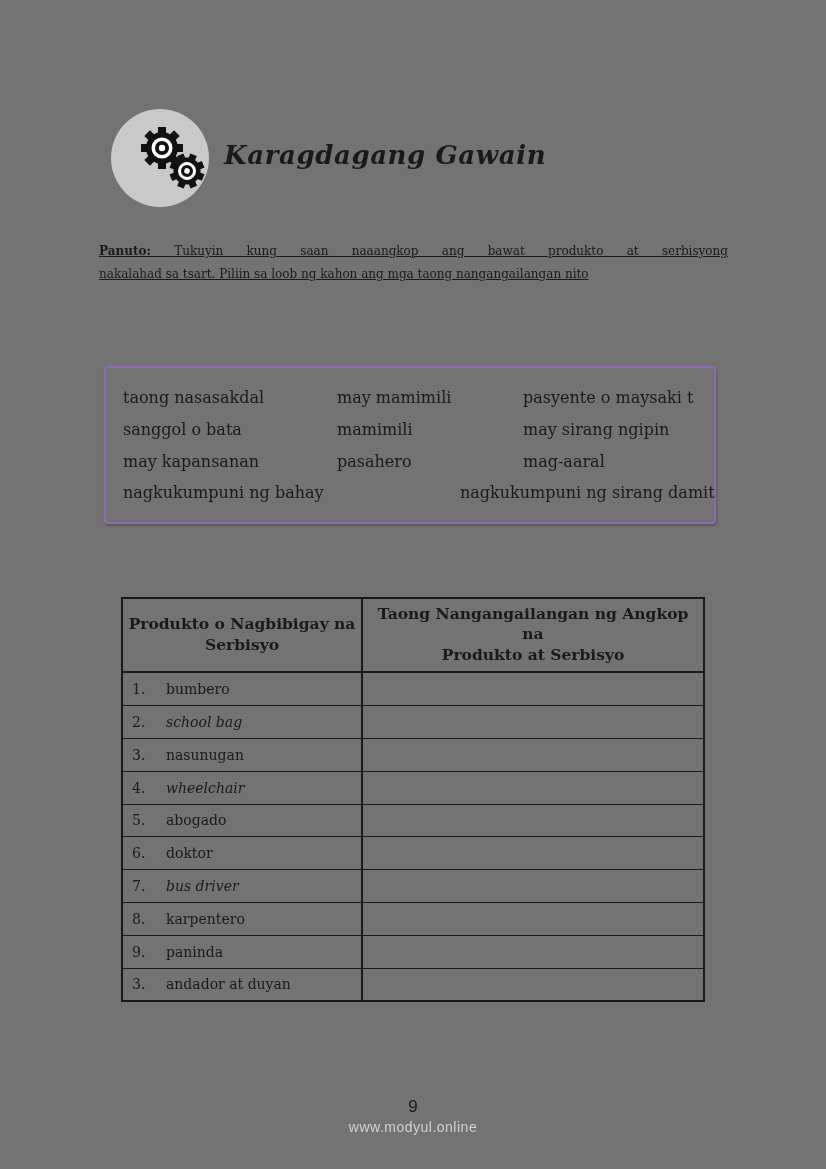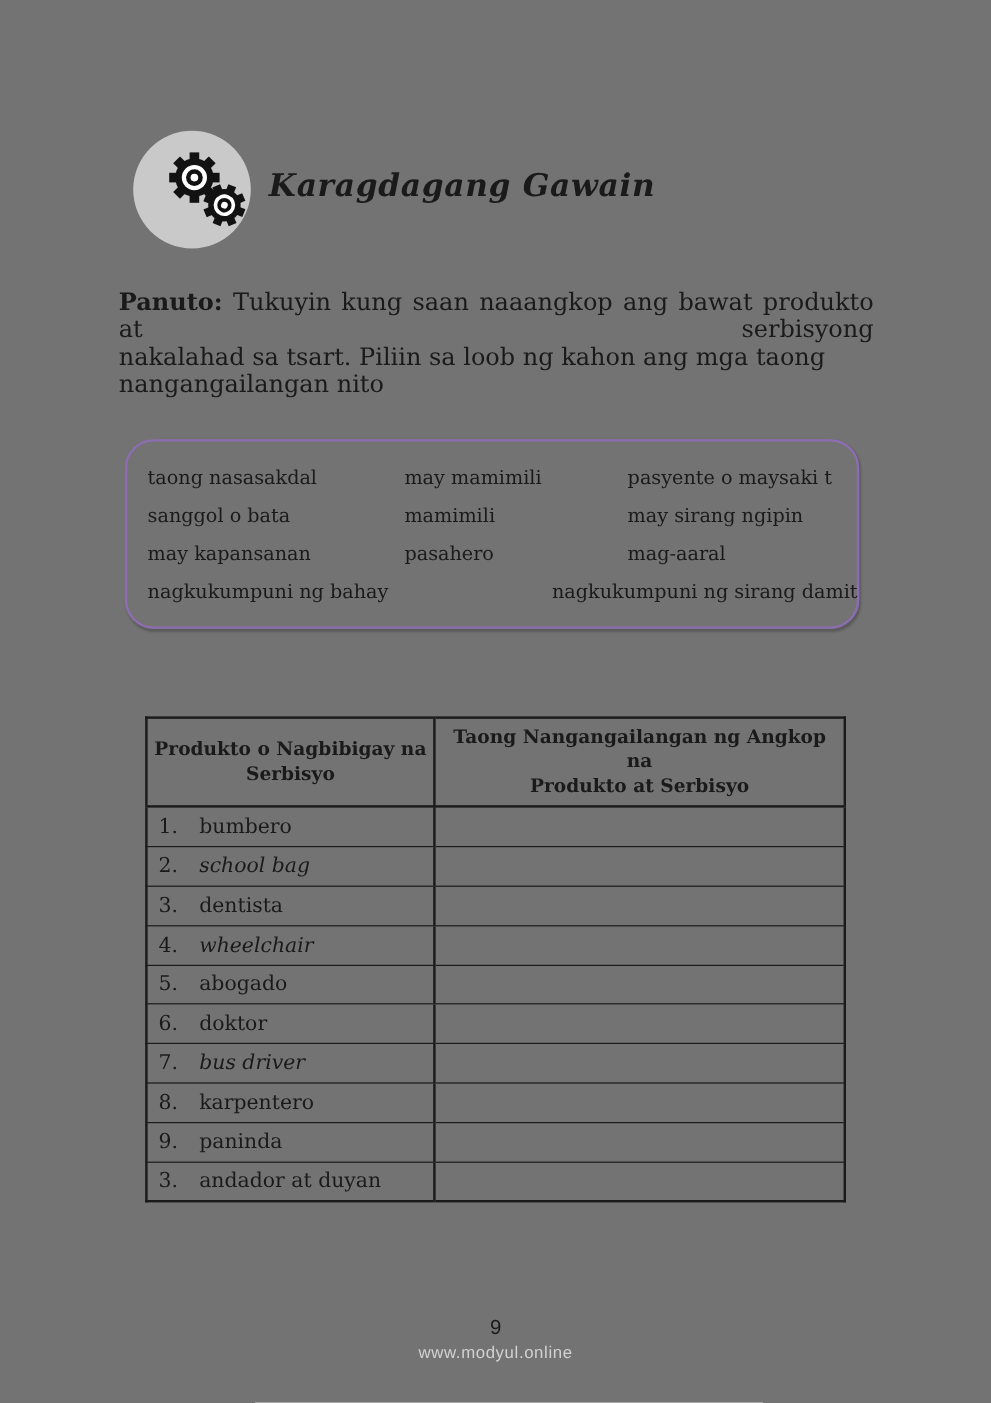--- a/index.html
+++ b/index.html
@@ -17,29 +17,29 @@
   .icon-circle svg { position:absolute; left:0; top:0; }
   .activity-title {
     position:absolute; left:224px; top:140px; margin:0;
     font-size:26px; font-weight:bold; font-style:italic;
     letter-spacing:0.6px; white-space:nowrap;
   }
 
   
   .instructions {
     position:absolute; left:99px; top:240px; width:629px;
-    font-size:20px; line-height:23px;
+    font-size:12px; line-height:23px;text-decoration:underline;
   }
   .ins-line1 { text-align:justify; text-align-last:justify; }
   .ins-label { font-weight:bold; }
 
   
   .word-bank {
     position:absolute; left:104px; top:366px; width:612px; height:158px;
-    border:2px solid #8c6db2; border-radius:24px; box-sizing:border-box;
+    border:2px solid #8c6db2; border-radius:4px; box-sizing:border-box;
     box-shadow:1px 2px 2px rgba(0,0,0,0.22);
     font-size:16px;
   }
   .wb-item { position:absolute; white-space:nowrap; }
   .r1 { top:20px; } .r2 { top:52px; } .r3 { top:84px; } .r4 { top:115px; }
   .c1 { left:17px; } .c2 { left:231px; } .c3 { left:417px; } .c2b { left:354px; }
 
   
   .answer-table {
     position:absolute; left:121px; top:597px; width:584px;
@@ -47,21 +47,21 @@
     border:2px solid #1a1a1a;
   }
   .answer-table th, .answer-table td { border:1px solid #1a1a1a; }
   .answer-table th:first-child, .answer-table td:first-child { border-right:2px solid #1a1a1a; }
   .answer-table thead th { border-bottom:2px solid #1a1a1a; }
   .answer-table th {
     font-size:15.5px; font-weight:bold; text-align:center;
     padding:5px 2px 6px; line-height:1.32; vertical-align:middle;
   }
   .th-line { display:block; }
-  .answer-table tbody td { height:29.8px; font-size:17px; vertical-align:middle; }
+  .answer-table tbody td { height:29.8px; font-size:14px; vertical-align:middle; }
   .item-cell { padding-left:9px; }
   .row-num { display:inline-block; width:34px; }
   .italic { font-style:italic; }
 
   
   .page-number {
     position:absolute; left:0; top:1097px; width:100%;
     text-align:center; font-size:17px;
     font-family:"Liberation Sans", sans-serif;
   }
@@ -153,21 +153,21 @@
     <tbody>
       <tr>
         <td class="item-cell"><span class="row-num">1.</span><span class="row-item">bumbero</span></td>
         <td class="answer-cell"></td>
       </tr>
       <tr>
         <td class="item-cell"><span class="row-num">2.</span><span class="row-item italic">school bag</span></td>
         <td class="answer-cell"></td>
       </tr>
       <tr>
-        <td class="item-cell"><span class="row-num">3.</span><span class="row-item">dentista</span></td>
+        <td class="item-cell"><span class="row-num">3.</span><span class="row-item">nasunugan</span></td>
         <td class="answer-cell"></td>
       </tr>
       <tr>
         <td class="item-cell"><span class="row-num">4.</span><span class="row-item italic">wheelchair</span></td>
         <td class="answer-cell"></td>
       </tr>
       <tr>
         <td class="item-cell"><span class="row-num">5.</span><span class="row-item">abogado</span></td>
         <td class="answer-cell"></td>
       </tr>

